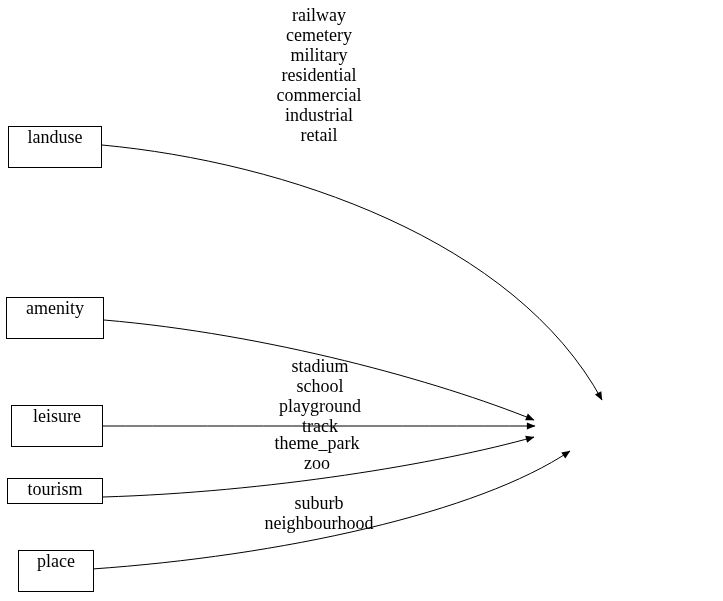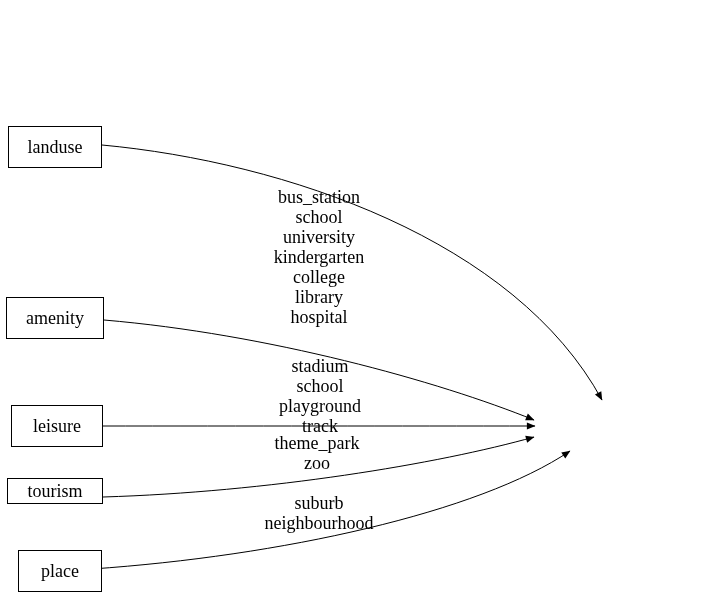--- a/index.html
+++ b/index.html
@@ -24,21 +24,21 @@
     fill: none;
     stroke: #000000;
     stroke-width: 1;
   }
   .node {
     position: absolute;
     box-sizing: border-box;
     border: 1px solid #000000;
     background: #ffffff;
     display: flex;
-    align-items: center;
+    align-items: flex-start;
     justify-content: center;
     white-space: nowrap;
   }
   .edge-label {
     position: absolute;
     transform: translateX(-50%);
     text-align: center;
     line-height: 20px;
     white-space: nowrap;
   }
@@ -54,30 +54,30 @@
         <path d="M0,1 L9.5,5 L0,9 z" fill="#000000"></path>
       </marker>
     </defs>
     <path class="edge" d="M102,145 C285,162 515,240 602,400" marker-end="url(#arrow)"></path>
     <path class="edge" d="M104,320 C268,334 438,381 534,420" marker-end="url(#arrow)"></path>
     <path class="edge" d="M99,426 C240,426 400,426 535,426" marker-end="url(#arrow)"></path>
     <path class="edge" d="M103,497 C268,492 438,464 534,437" marker-end="url(#arrow)"></path>
     <path class="edge" d="M92,569 C280,556 478,513 570,451" marker-end="url(#arrow)"></path>
   </svg>
 
+  <div class="edge-label" style="left:319px; top:5px">
+    <div>railway</div>
+    <div>cemetery</div>
+    <div>military</div>
+    <div>residential</div>
+    <div>commercial</div>
+    <div>industrial</div>
+    <div>retail</div>
+  </div>
 
-  <div class="edge-label" style="left:319px; top:187px">
-    <div>bus_station</div>
-    <div>school</div>
-    <div>university</div>
-    <div>kindergarten</div>
-    <div>college</div>
-    <div>library</div>
-    <div>hospital</div>
-  </div>
 
   <div class="edge-label" style="left:320px; top:356px">
     <div>stadium</div>
     <div>school</div>
     <div>playground</div>
     <div>track</div>
   </div>
 
   <div class="edge-label" style="left:317px; top:433px">
     <div>theme_park</div>
@@ -98,18 +98,18 @@
   </div>
 
   <div class="node" style="left:11px; top:405px; width:92px; height:42px">
     <span>leisure</span>
   </div>
 
   <div class="node" style="left:7px; top:478px; width:96px; height:26px">
     <span>tourism</span>
   </div>
 
-  <div class="node" style="left:18px; top:550px; width:84px; height:42px">
+  <div class="node" style="left:18px; top:550px; width:76px; height:42px">
     <span>place</span>
   </div>
 
 
 </div>
 
 </body></html>

